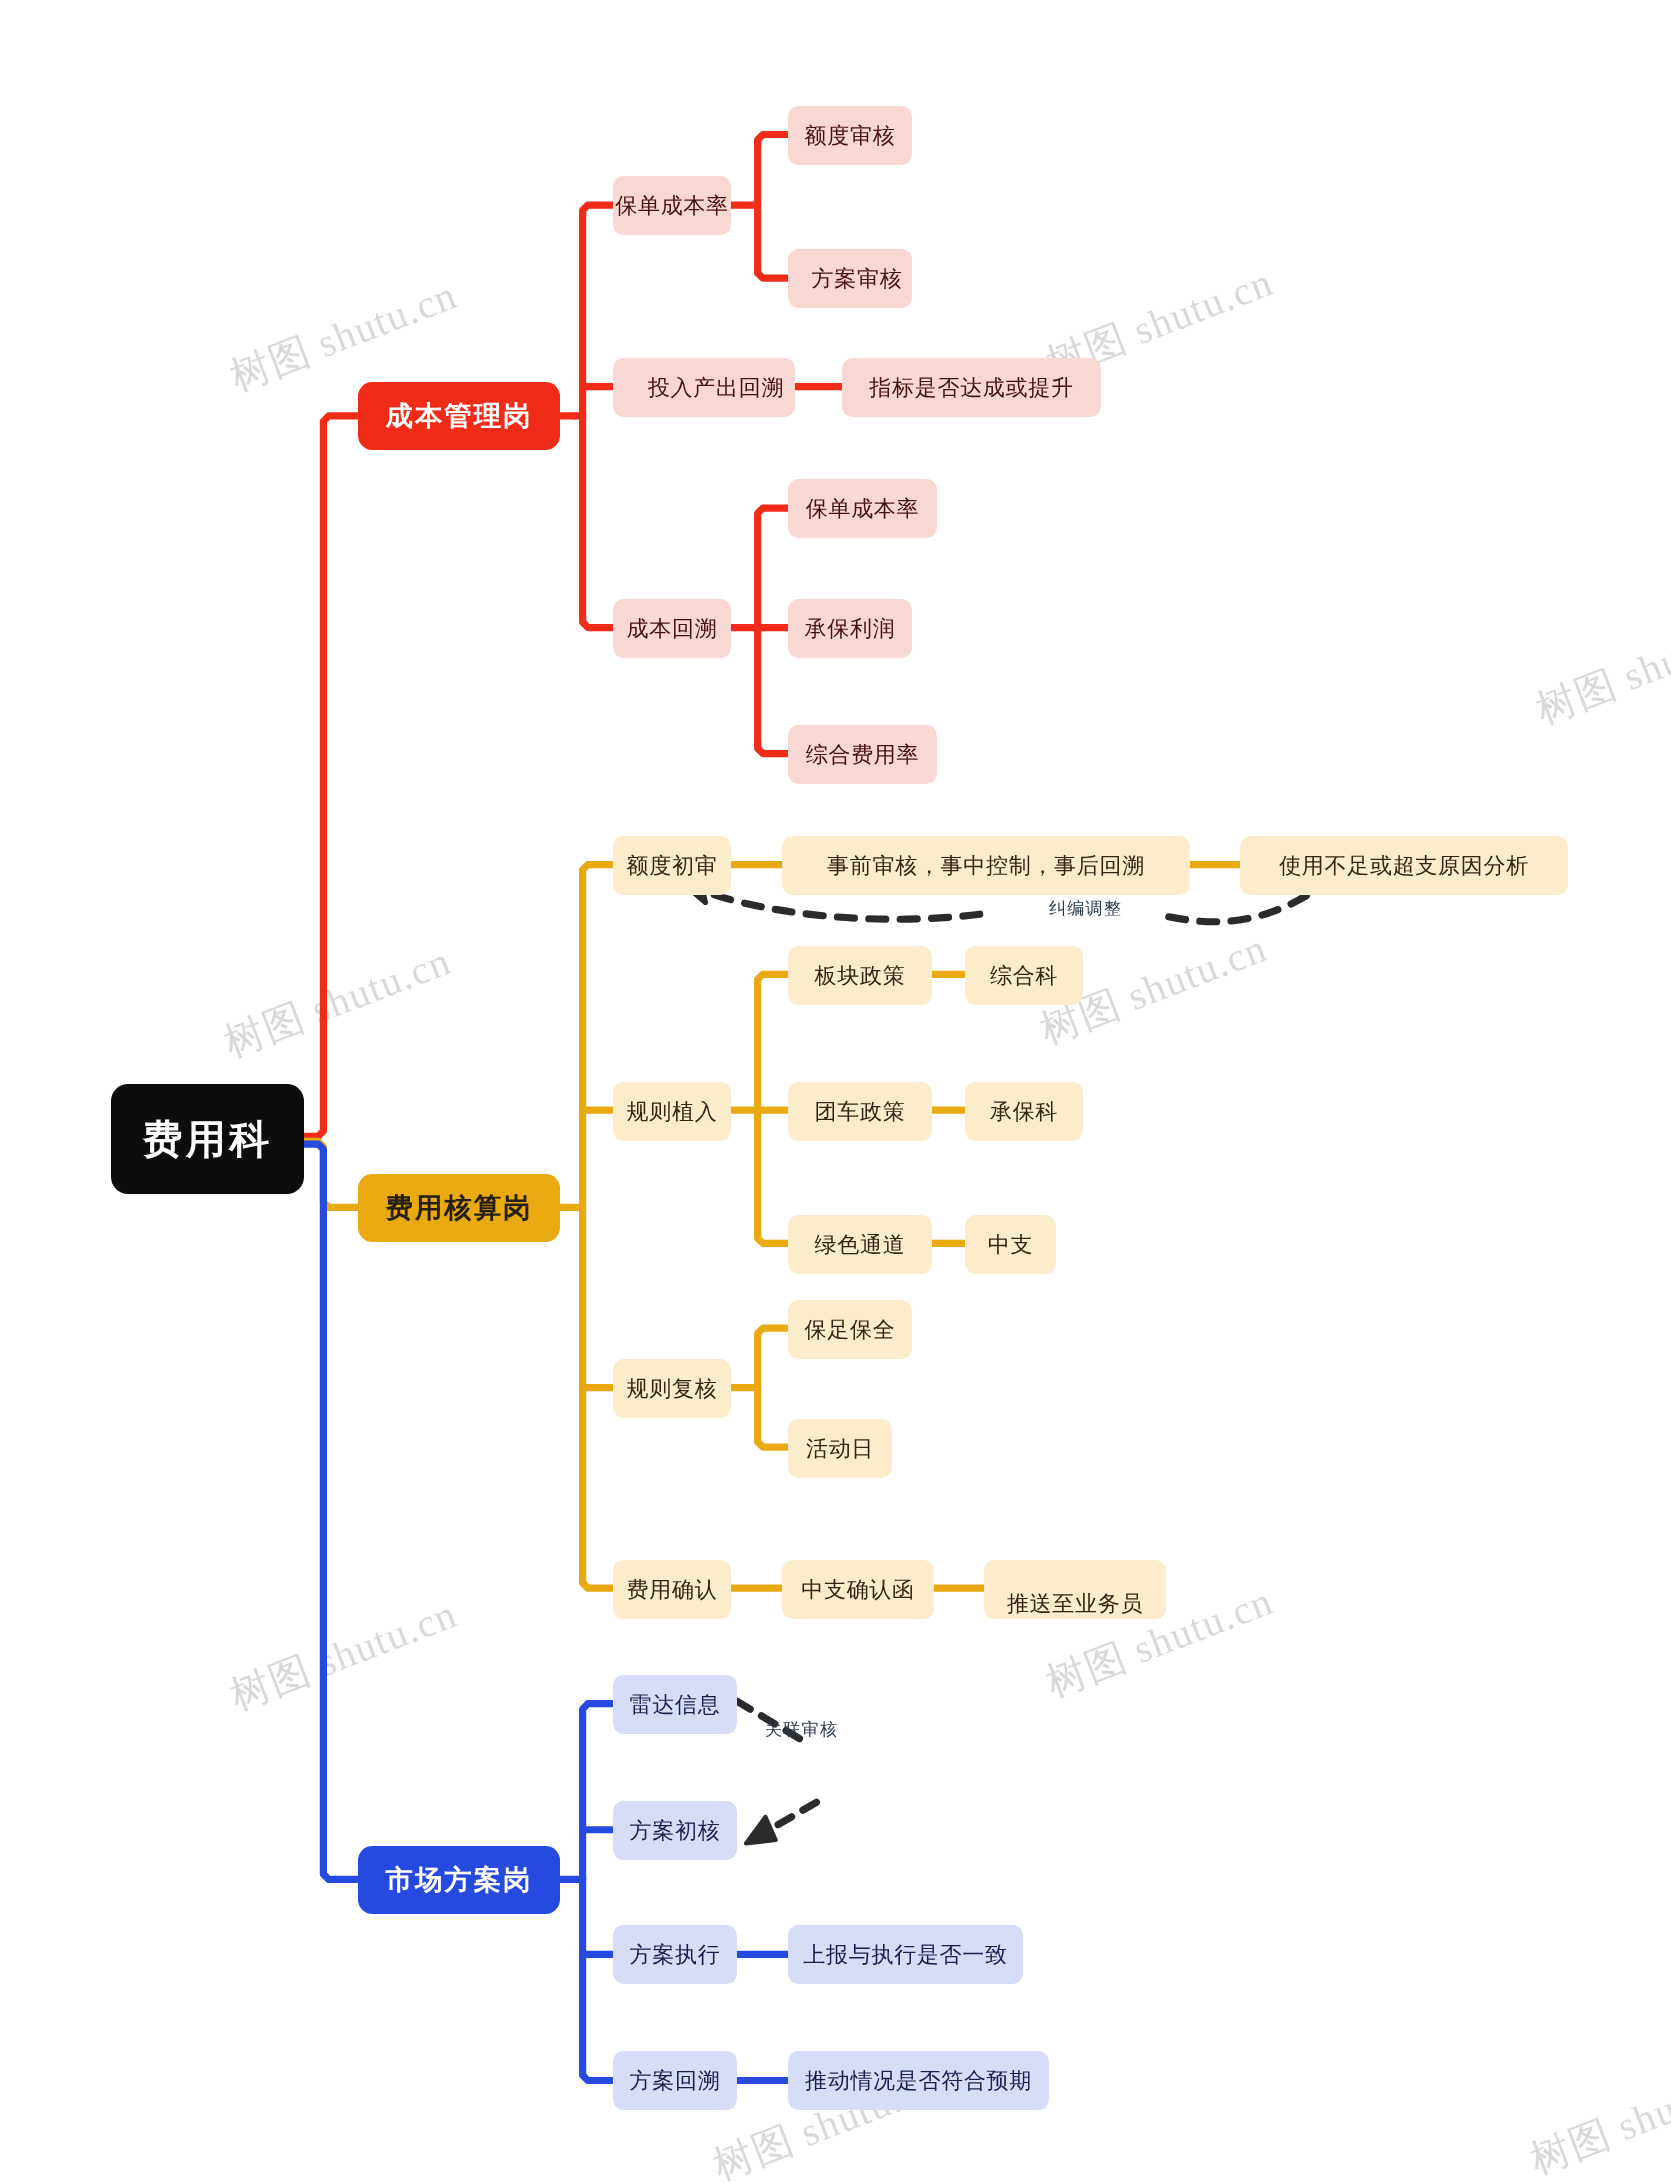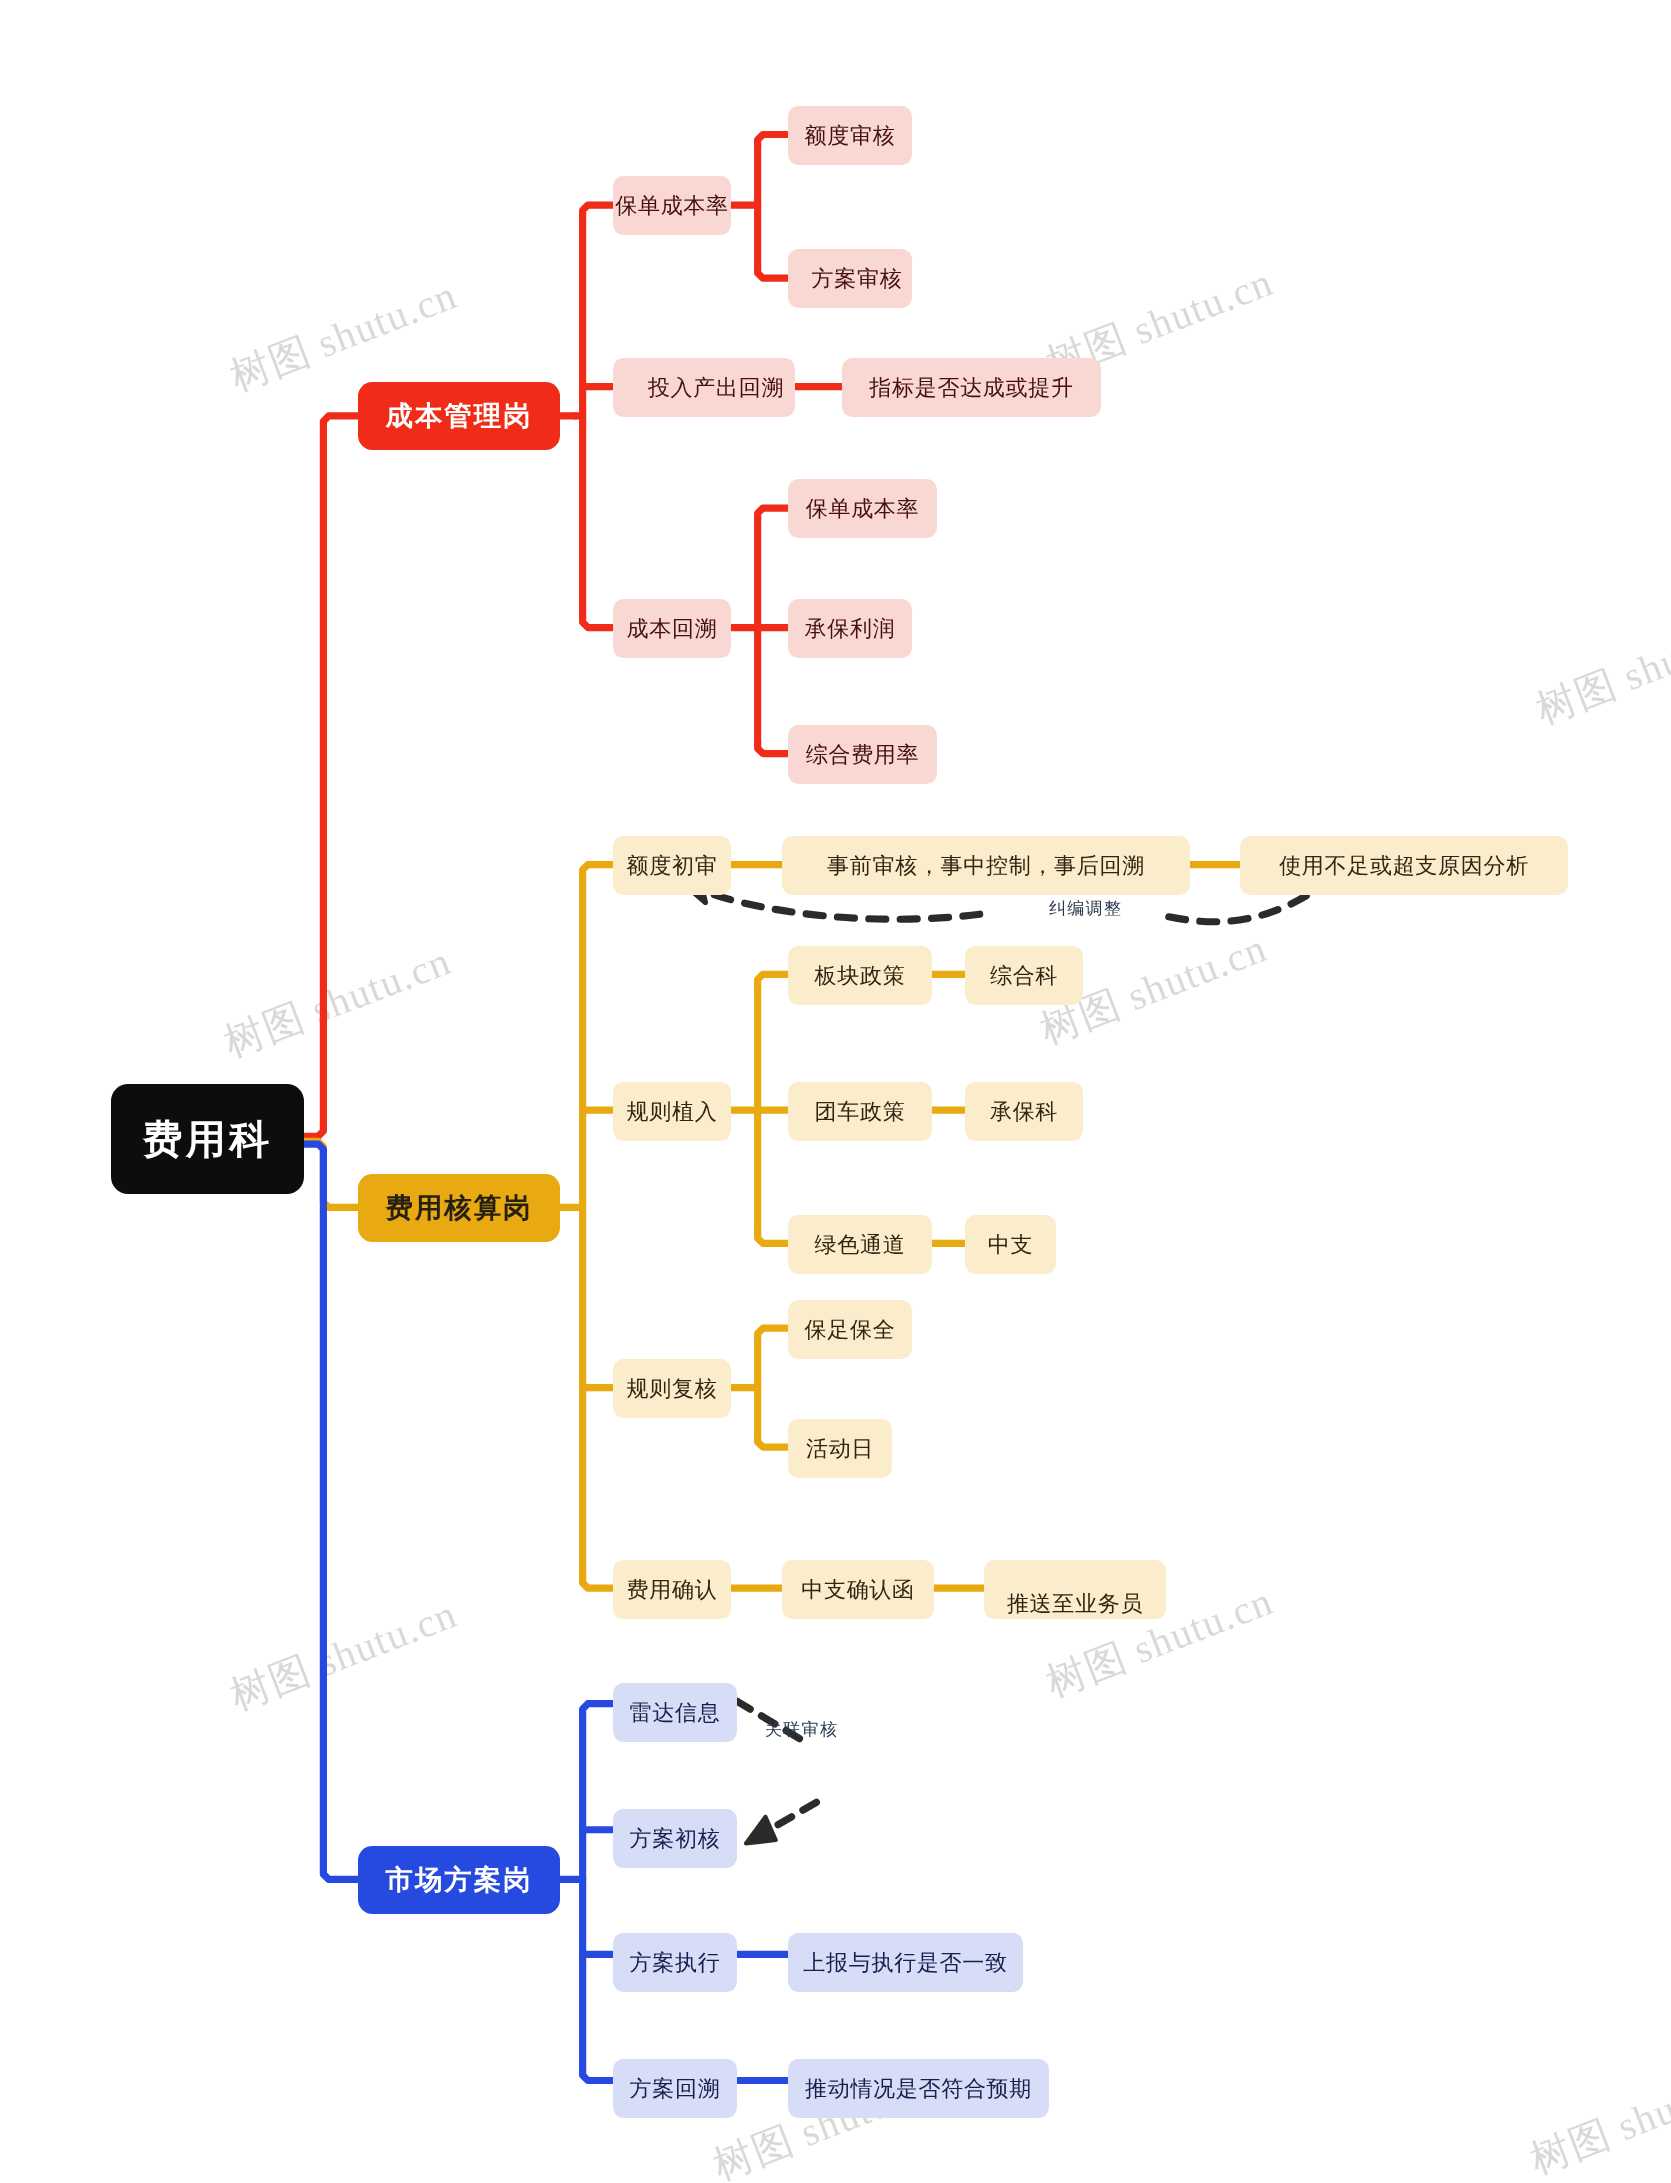--- a/index.html
+++ b/index.html
@@ -48,21 +48,21 @@
     color:#ffffff;font-size:27.4px;font-weight:700;
     border-radius:14.4px;letter-spacing:2px;
   }
   .lvl1.red{background:#f02b17;}
   .lvl1.yellow{background:#e8a911;color:#262012;}
   .lvl1.blue{background:#2649e0;}
 
   .leaf{font-size:22px;font-weight:500;border-radius:10.4px;}
   .leaf.red{background:#f9d7d2;color:#45100b;}
   .leaf.yellow{background:#fbeccc;color:#2f2510;}
-  .leaf.blue{background:#d7dcf7;color:#16204d;margin-top:8px;}
+  .leaf.blue{background:#d7dcf7;color:#16204d;}
 
   
   .ann{
     position:absolute;
     color:#2b3a4d;
     font-size:17px;
     font-weight:500;
     white-space:nowrap;
     z-index:3;
     letter-spacing:1.3px;

